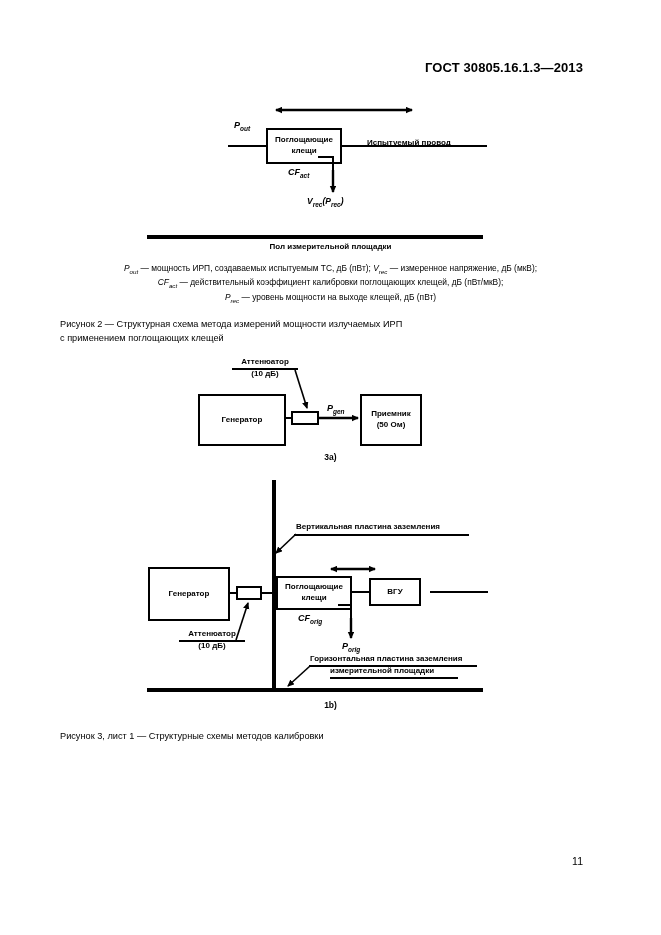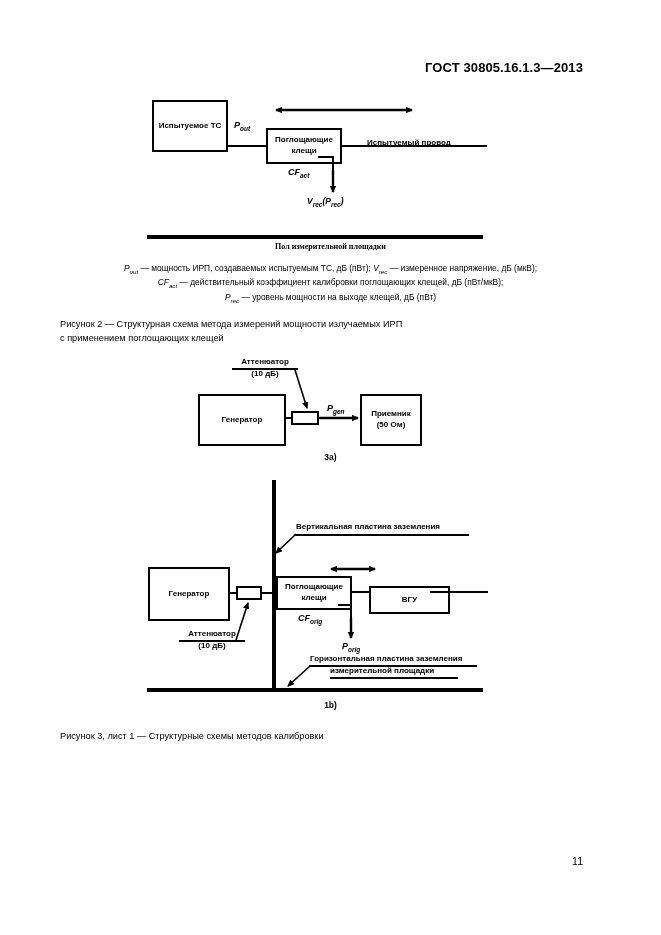--- a/index.html
+++ b/index.html
@@ -130,39 +130,35 @@
     font-weight: bold;
     text-align: center;
   }
   .floor-label {
     position: absolute;
     width: 661px;
     left: 0;
     text-align: center;
     font-size: 8px;
     font-weight: bold;
-    font-family: Liberation Serif, serif;
   }
   .page-num {
     position: absolute;
     right: 78px;
     bottom: 68px;
     font-size: 10.5px;
   }
 </style>
 </head>
 <body>
 
 <div class="page">
 
   <div class="doc-header">ГОСТ 30805.16.1.3—2013</div>
 
-  <div class="box" style="left:152px; top:100px; width:76px; height:52px;">
-    <span>Испытуемое ТС</span>
-  </div>
 
   <div class="box" style="left:266px; top:128px; width:76px; height:36px; flex-direction:column;">
     <span>Поглощающие</span>
     <span>клещи</span>
   </div>
 
   <div class="lbl-it" style="left:288px; top:167px;">
     <span>CF</span><sub>act</sub>
   </div>
 
@@ -264,21 +260,21 @@
     <span>Поглощающие</span>
     <span>клещи</span>
   </div>
 
   <div class="lbl-it" style="left:298px; top:613px;">
     <span>CF</span><sub>orig</sub>
   </div>
 
   <div class="hline" style="left:352px; top:591px; width:18px;"></div>
 
-  <div class="box" style="left:369px; top:578px; width:81px; height:28px;margin-top:8px;">
+  <div class="box" style="left:369px; top:578px; width:52px; height:28px;">
     <span>ВГУ</span>
   </div>
 
   <div class="hline" style="left:430px; top:591px; width:58px;"></div>
 
   <div class="hline" style="left:338px; top:604px; width:14px;"></div>
   <div class="vline" style="left:350px; top:604px; height:32px;"></div>
 
   <div class="lbl-it" style="left:342px; top:641px;">
     <span>P</span><sub>orig</sub>

